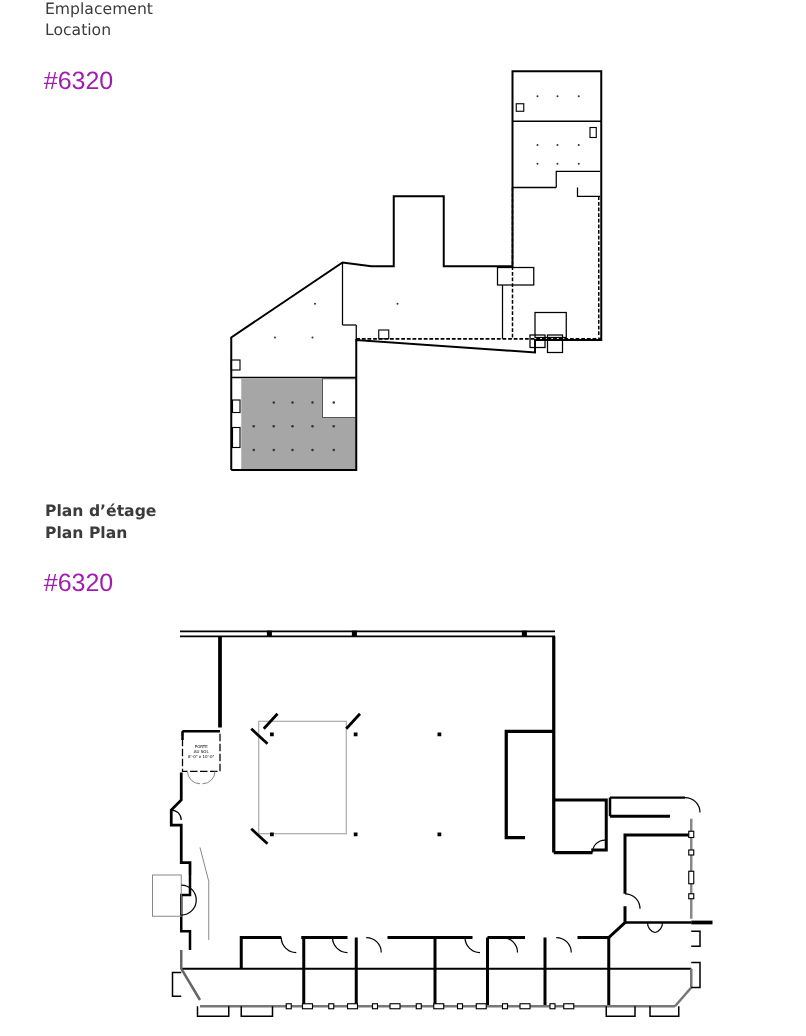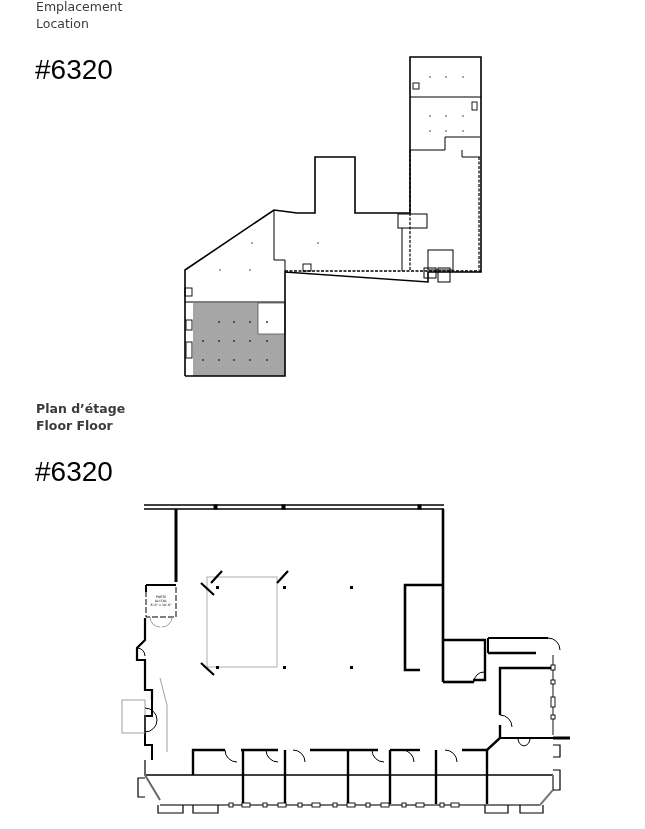--- a/index.html
+++ b/index.html
@@ -1,33 +1,33 @@
 <!DOCTYPE html>
 <html><head>
 <meta charset="utf-8">
 <style>
   html, body { margin: 0; padding: 0; background: #ffffff; }
   body { width: 645px; height: 829px; position: relative; overflow: hidden; font-family: "Liberation Sans", sans-serif; }
   .label { position: absolute; left: 36px; font-family: "DejaVu Sans", sans-serif; font-size: 12.5px; line-height: 17px; color: #3b3b3b; }
   .label span { display: block; }
-  .unit { position: absolute; left: 35px; font-family: "Liberation Sans", sans-serif; font-size: 28px; color: #000000; letter-spacing: 0px; }
+  .unit { position: absolute; left: 35px; font-family: "Liberation Sans", sans-serif; font-size: 20px; color: #a21caf; letter-spacing: 0px; }
   svg { position: absolute; left: 0; top: 0; }
 </style>
 </head>
 <body>
 
 <div class="label" style="top:-2px;">
   <span>Emplacement</span>
   <span>Location</span>
 </div>
 <div class="unit" style="top:54px;">#6320</div>
 
 <div class="label" style="top:400px;font-weight:bold;">
   <span>Plan d’étage</span>
-  <span>Floor Floor</span>
+  <span>Plan Plan</span>
 </div>
 <div class="unit" style="top:456px;">#6320</div>
 
 <svg width="645" height="829" viewBox="0 0 645 829" style="pointer-events:none;">
   <g fill="none" stroke="#000" stroke-width="1.6">
 
     <rect x="193" y="303" width="92" height="73" fill="#a6a6a6" stroke="none"></rect>
     <rect x="258" y="303" width="27" height="31" fill="#ffffff" stroke="#555" stroke-width="0.8"></rect>
 
     <polyline points="185,376 185,270 274,210 297,213 315,213 315,157 355,157 355,213 400,213 410,213 410,57 481,57 481,272 428,272 428,282 285,272 285,376 185,376"></polyline>

